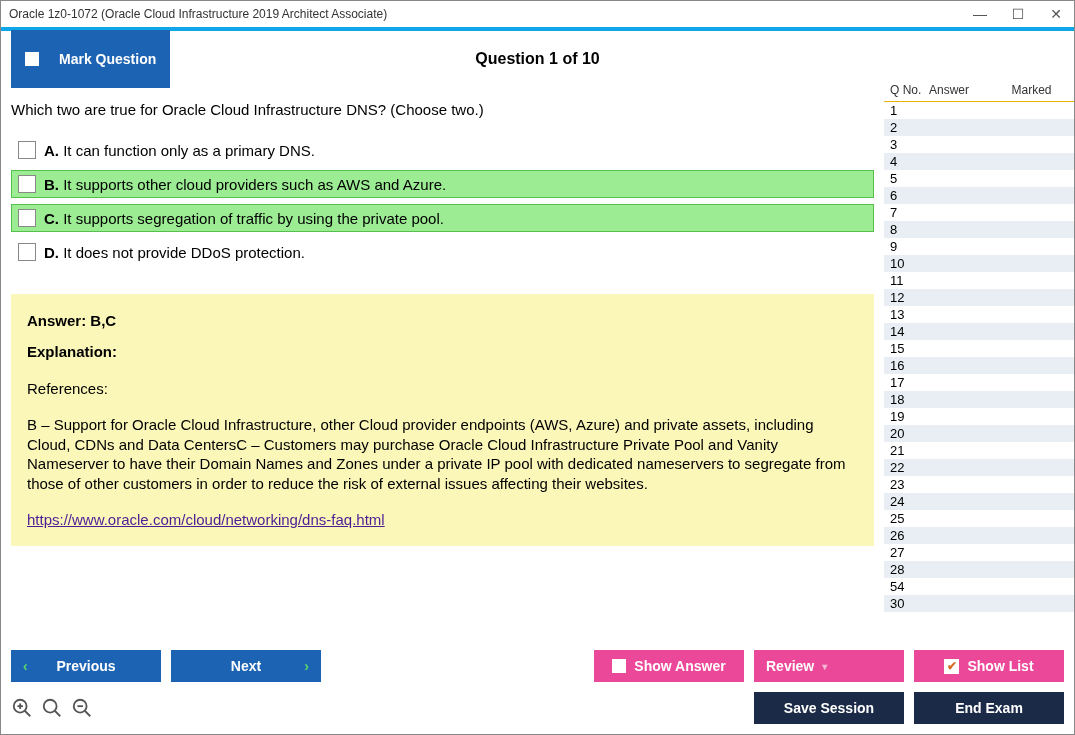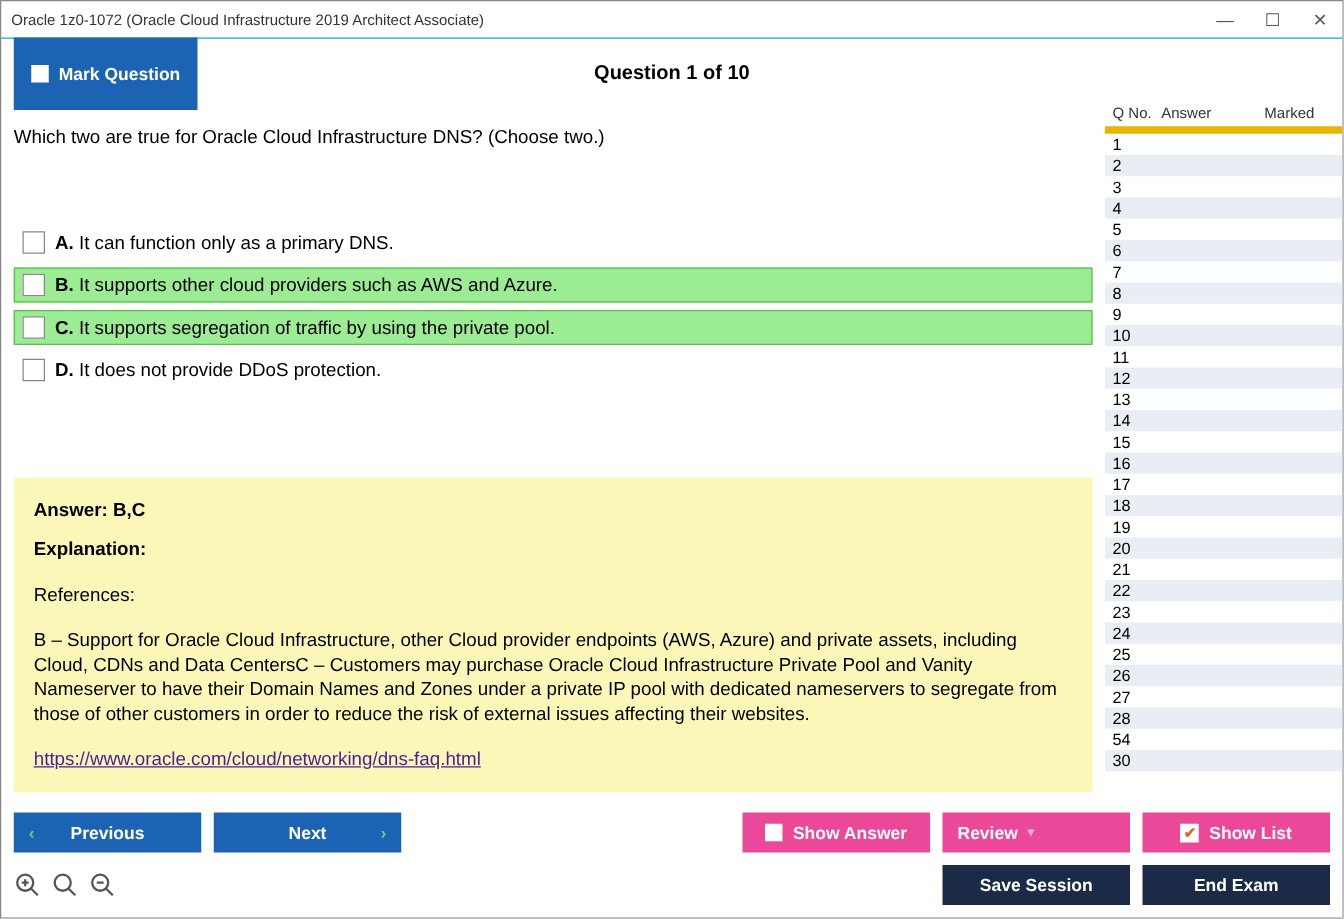--- a/index.html
+++ b/index.html
@@ -17,21 +17,21 @@
     border: 1px solid #888;
     display: flex;
     flex-direction: column;
     position: relative;
   }
   .titlebar {
     height: 30px;
     display: flex;
     align-items: center;
     padding: 0 8px;
-    border-bottom: 1px solid #0ea5e9;
+    border-bottom: 4px solid #0ea5e9;
     font-size: 12px;
     color: #333;
   }
   .titlebar .title { flex: 1; }
   .titlebar .win-controls { display: flex; gap: 18px; align-items: center; }
   .titlebar .win-btn { width: 20px; text-align: center; color: #555; cursor: default; font-size: 14px; }
   .header-row {
     display: flex;
     align-items: center;
     padding: 8px 10px 0 10px;
@@ -39,21 +39,21 @@
     height: 48px;
   }
   .mark-btn {
     background: #1d63b3;
     color: #fff;
     font-weight: bold;
     border: none;
     padding: 21px 14px;
     display: flex;
     align-items: center;
-    gap: 8px;
+    gap: 20px;
     font-size: 14px;
     cursor: pointer;
   }
   .mark-btn .box {
     width: 14px; height: 14px; background: #fff; display: inline-block;
   }
   .q-title-wrap {
     position: absolute;
     left: 50%;
     transform: translateX(-50%);
@@ -65,21 +65,20 @@
     flex: 1;
     display: flex;
     overflow: hidden;
   }
   .main-pane {
     flex: 1;
     padding: 10px 10px 0 10px;
     overflow: hidden;
     display: flex;
     flex-direction: column;
-    gap: 44px;
   }
   .question-text {
     margin: 12px 0 18px 0;
     font-size: 15px;
   }
   .option-row {
     display: flex;
     align-items: center;
     gap: 8px;
     padding: 4px 6px;
@@ -112,21 +111,21 @@
     border-left: none;
     display: flex;
     flex-direction: column;
     overflow: hidden;
   }
   .qlist-header {
     display: flex;
     font-size: 12px;
     color: #333;
     padding: 4px 0;
-    border-bottom: 6px solid #eab308;
+    border-bottom: 1px solid #eab308;
   }
   .qlist-header .col-q { width: 45px; padding-left: 6px; }
   .qlist-header .col-a { width: 60px; }
   .qlist-header .col-m { flex: 1; text-align: center; }
   .qlist-body {
     flex: 1;
     overflow-y: scroll;
     font-size: 13px;
   }
   .qlist-row {

